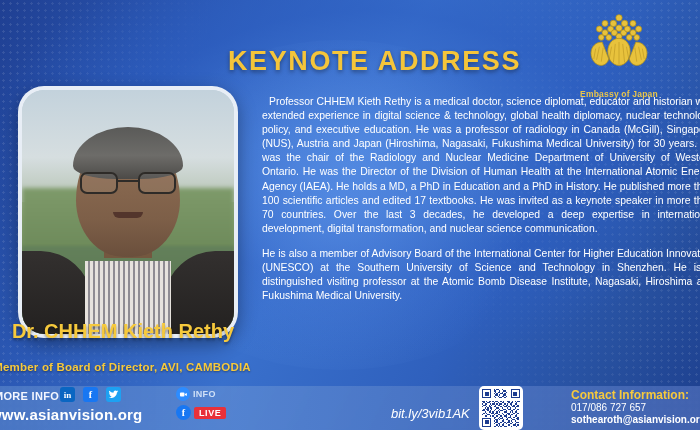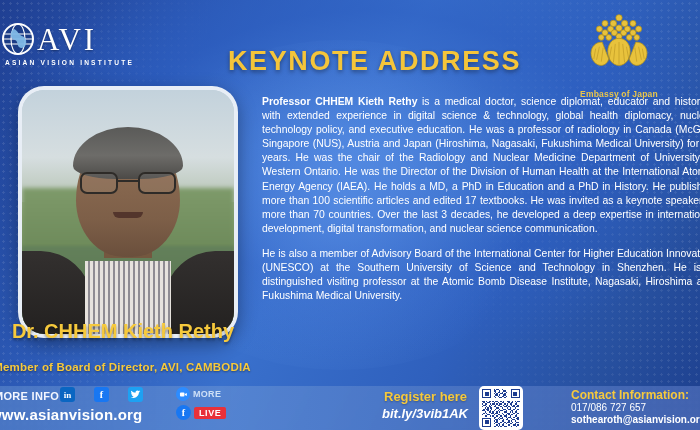--- a/index.html
+++ b/index.html
@@ -124,37 +124,37 @@
     letter-spacing:.2px;text-shadow:0 1px 2px rgba(0,0,0,.4);
   }
 
   
   .bio{
     position:absolute;left:262px;top:95px;width:452px;
     color:#ffffff;font-size:10.4px;line-height:14.1px;
     text-align:justify;text-justify:inter-word;
   }
   .bio p{margin:0 0 11px 0;}
-  .bio b{font-weight:700;}
+  .bio b{font-weight:400;margin-left:7px;}
 
   
   .bottom{
     position:absolute;left:0;right:0;bottom:0;height:44px;
     background:linear-gradient(90deg,rgba(84,128,200,.72) 0%,rgba(98,142,212,.66) 34%,rgba(86,126,200,.66) 62%,rgba(78,110,186,.74) 100%);
     backdrop-filter:blur(1px);
   }
   .more-label{
     position:absolute;left:-6px;top:390px;font-size:11px;font-weight:700;
     color:#f3f6ff;letter-spacing:.3px;white-space:nowrap;
   }
   .site{
     position:absolute;left:-10px;top:406px;font-size:15px;font-weight:700;
     color:#ffffff;white-space:nowrap;letter-spacing:.2px;
   }
-  .socials{position:absolute;left:60px;top:387px;display:flex;gap:19px;}
+  .socials{position:absolute;left:60px;top:387px;display:flex;gap:8px;}
   .sq{
     width:15px;height:15px;border-radius:3px;background:#1877f2;
     display:flex;align-items:center;justify-content:center;
     color:#fff;font-weight:700;font-size:10px;font-family:"Liberation Serif",serif;
   }
   .sq.li{background:#0a66c2;font-size:9px;}
   .sq.tw{background:#1da1f2;}
 
   .zoombadge{position:absolute;left:176px;top:387px;display:flex;align-items:center;gap:3px;}
   .zoom-ic{width:14px;height:14px;border-radius:50%;background:#2d8cff;
@@ -165,21 +165,21 @@
     display:flex;align-items:center;justify-content:center;font-size:10px;font-weight:700;
     font-family:"Liberation Serif",serif;}
   .live-pill{background:#e8313a;color:#fff;font-size:9px;font-weight:700;
     padding:1px 5px;border-radius:2px;letter-spacing:.6px;}
 
   .reg-here{
     position:absolute;left:384px;top:389px;font-size:13px;font-weight:700;
     color:#f6c93c;white-space:nowrap;text-shadow:0 1px 2px rgba(0,0,0,.3);
   }
   .reg-link{
-    position:absolute;left:382px;top:406px;font-size:13px;font-weight:700;
+    position:absolute;left:391px;top:406px;font-size:13px;font-weight:400;
     font-style:italic;color:#ffffff;white-space:nowrap;
   }
 
   .qr{
     position:absolute;left:479px;top:386px;width:44px;height:44px;border-radius:5px;
     background:#fff;padding:3px;box-sizing:border-box;
   }
 
   .contact-h{
     position:absolute;left:571px;top:388px;font-size:12px;font-weight:700;
@@ -194,34 +194,20 @@
     color:#ffffff;white-space:nowrap;
   }
 </style>
 </head>
 <body>
 
 <div class="poster">
   <div class="glow"></div>
   <div class="dots"></div>
 
-  <div class="avi-logo">
-    <div class="avi-row">
-      <span class="avi-globe">
-        <svg viewBox="0 0 34 34" width="34" height="34" aria-hidden="true">
-          <circle cx="17" cy="17" r="15" fill="#1b3c86" stroke="#ffffff" stroke-width="2"></circle>
-          <ellipse cx="17" cy="17" rx="7" ry="15" fill="none" stroke="#ffffff" stroke-width="1.1"></ellipse>
-          <path d="M3 12h28M3 22h28M2 17h30" stroke="#ffffff" stroke-width="1.1" fill="none"></path>
-          <path d="M13 7c4 2 5 6 8 7s5 4 4 8-5 5-7 3-1-6-4-7-5-4-4-7 2-4 3-4z" fill="#7fb8e6" opacity=".95"></path>
-        </svg>
-      </span>
-      <span class="avi-word">AVI</span>
-    </div>
-    <div class="avi-sub">ASIAN VISION INSTITUTE</div>
-  </div>
 
   <div class="embassy">
     <span>
       <svg viewBox="0 0 90 62" width="84" height="58" aria-hidden="true">
         <g fill="#e8c23c" stroke="#b08f1c" stroke-width="0.8">
           <g>
             <circle cx="30" cy="10" r="3.2"></circle>
               <circle cx="24" cy="16" r="3.2"></circle>
               <circle cx="36" cy="16" r="3.2"></circle>
             <circle cx="30" cy="20" r="3.2"></circle>
@@ -304,29 +290,28 @@
   </div>
   <div class="site">www.asianvision.org</div>
 
   <div class="zoombadge">
     <span class="zoom-ic">
       <svg viewBox="0 0 14 14" width="9" height="9" aria-hidden="true">
         <rect x="1.5" y="4" width="7" height="6" rx="1.4" fill="#ffffff"></rect>
         <path d="M9.2 6.4 12.2 4.6v4.8L9.2 7.6z" fill="#ffffff"></path>
       </svg>
     </span>
-    <span class="zoom-txt">MORE</span>
+    <span class="zoom-txt">INFO</span>
   </div>
 
   <div class="fblive">
     <span class="fb-ic">f</span>
     <span class="live-pill">LIVE</span>
   </div>
 
-  <div class="reg-here">Register here</div>
   <div class="reg-link">bit.ly/3vib1AK</div>
 
   <div class="qr">
     <svg viewBox="0 0 29 29" width="38" height="38" shape-rendering="crispEdges" aria-hidden="true">
       <rect width="29" height="29" fill="#ffffff"></rect>
       <g fill="#1b3b8f">
         <path d="M0 0h7v7H0zm1 1v5h5V1z"></path>
           <rect x="2" y="2" width="3" height="3"></rect>
         <path d="M22 0h7v7h-7zm1 1v5h5V1z"></path>
           <rect x="24" y="2" width="3" height="3"></rect>

